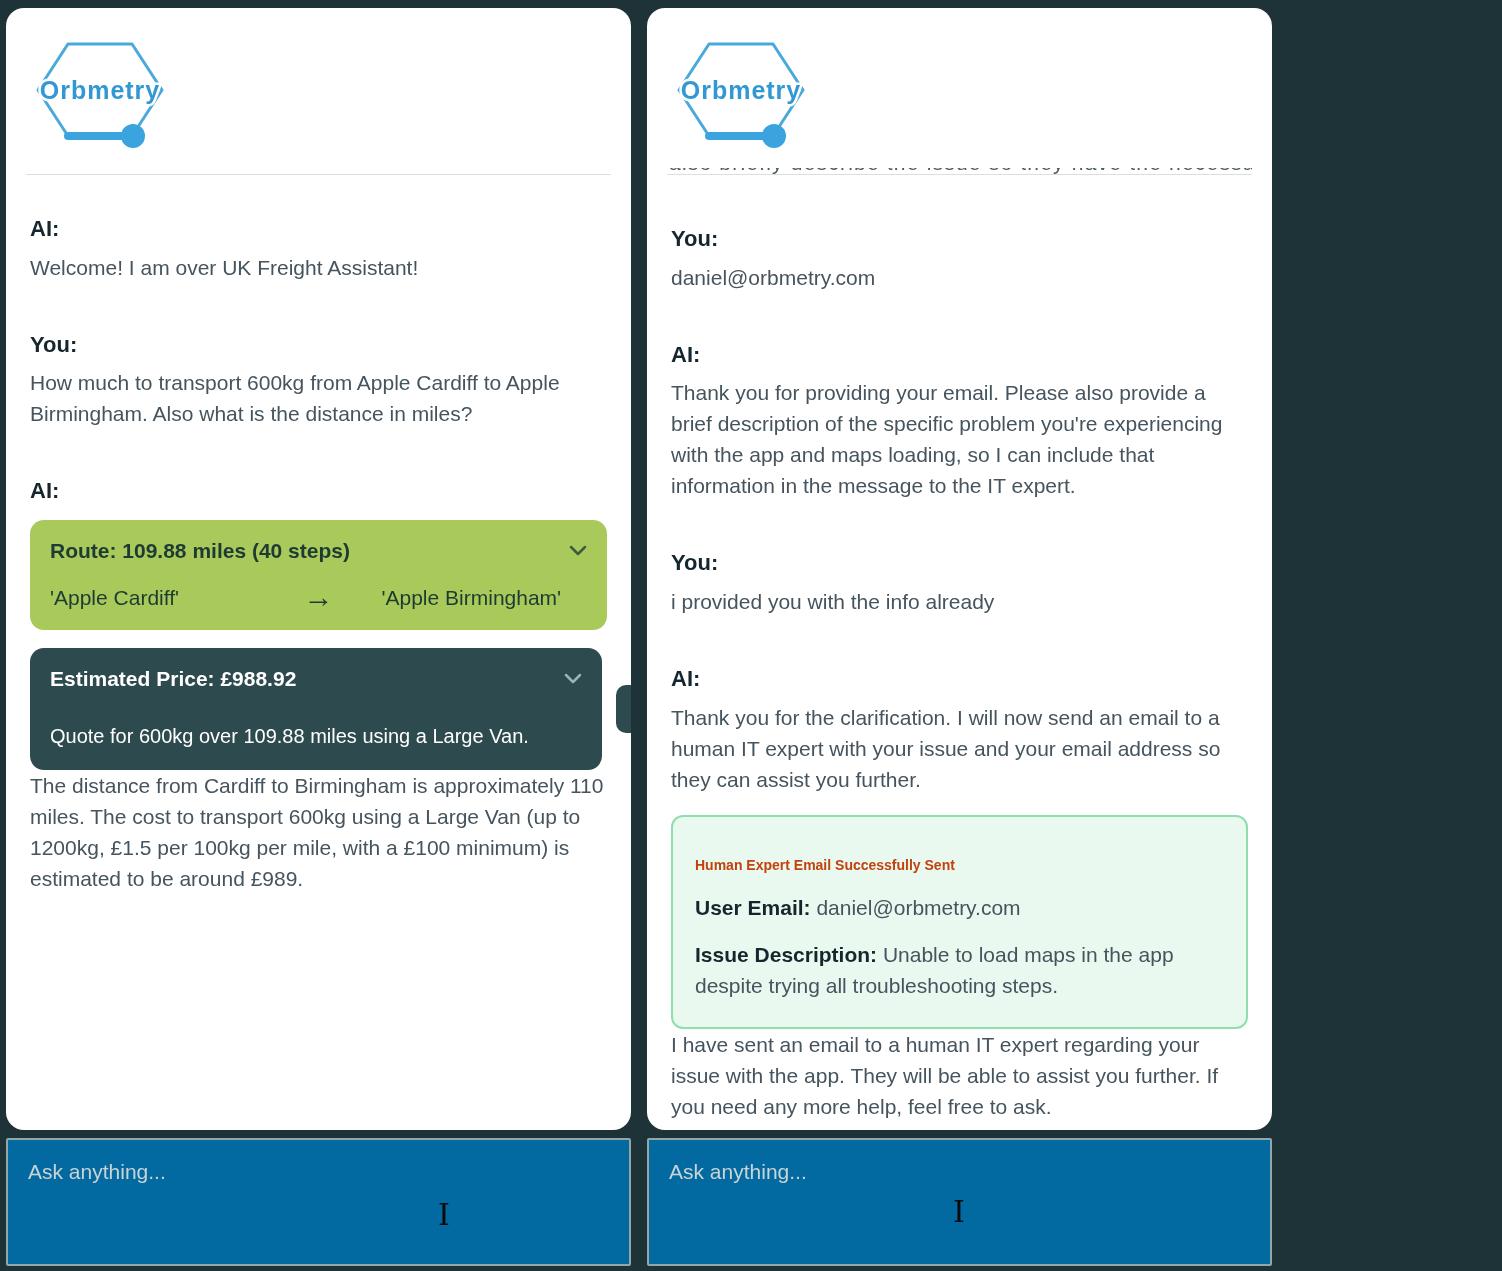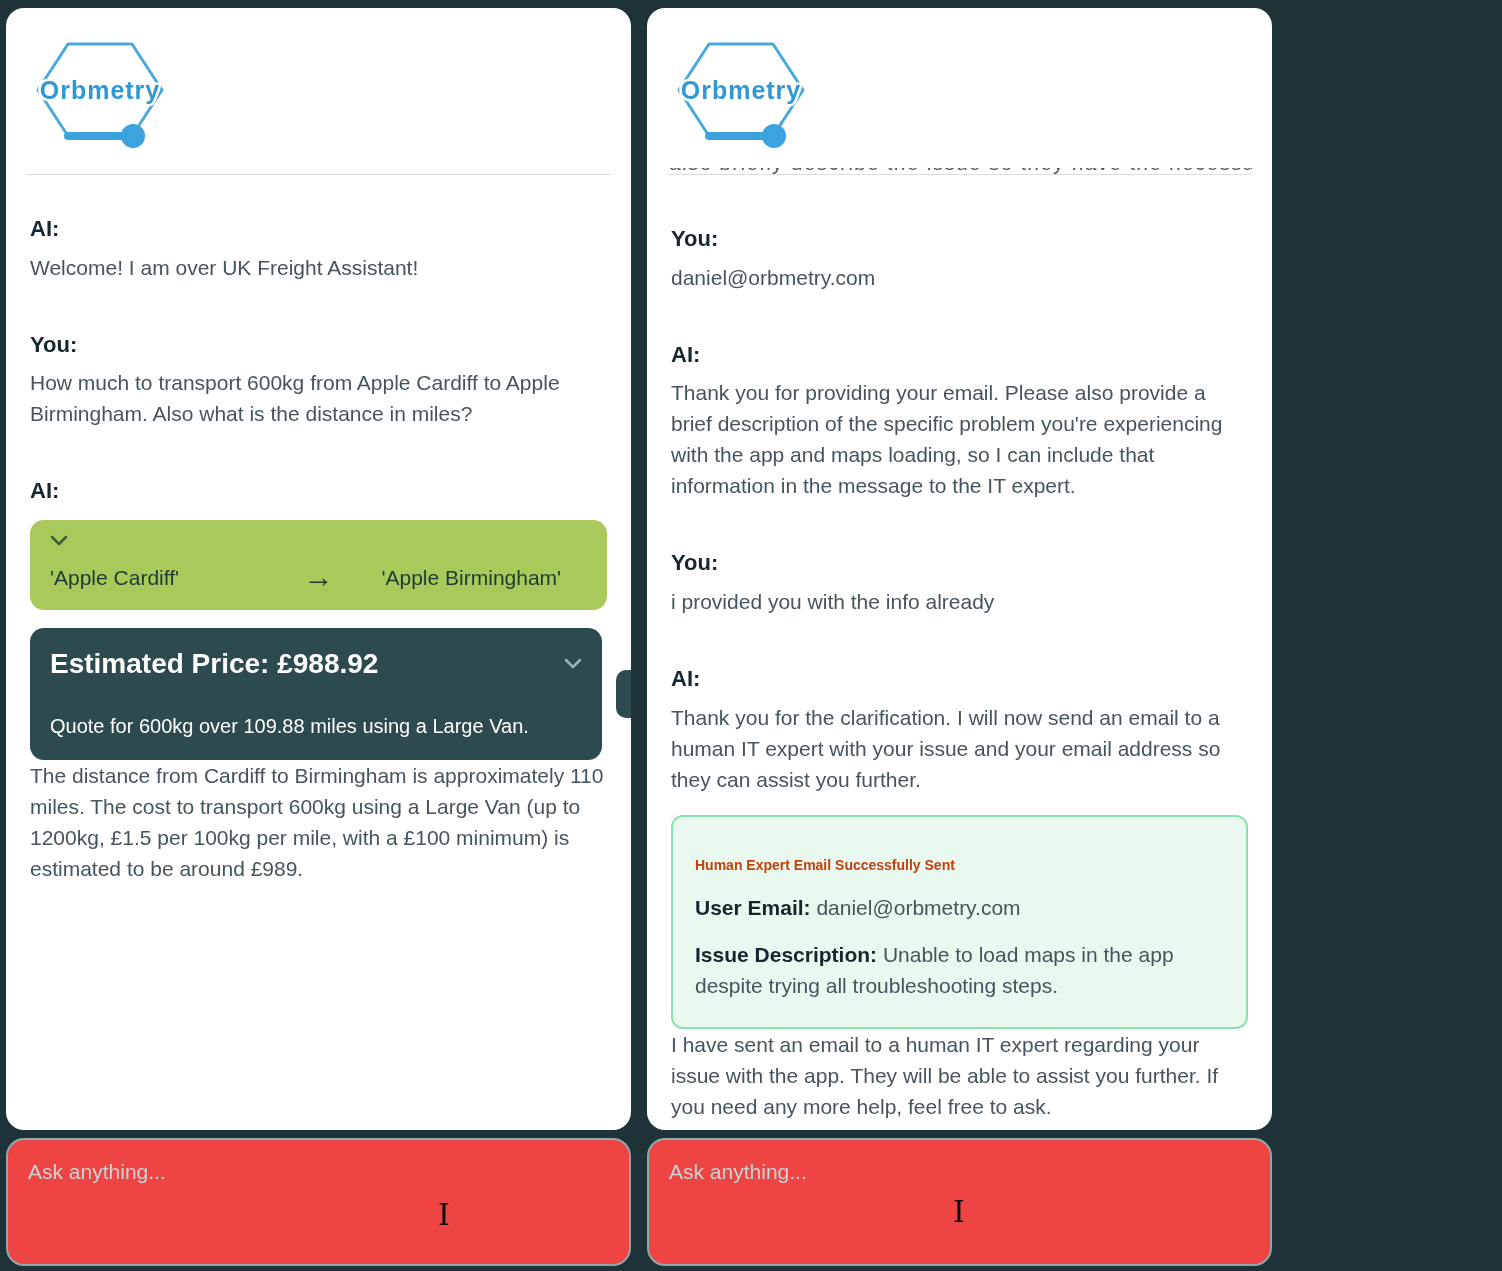--- a/index.html
+++ b/index.html
@@ -67,21 +67,21 @@
 
   
   .price-row{display:flex;align-items:center;gap:14px;margin:18px 0 0 0;}
   .price-card{
     background:#2d4a4e;color:#ffffff;border-radius:14px;
     padding:15px 20px 18px 20px;
     width:532px;flex:0 0 auto;
     box-sizing:content-box;
   }
   .price-head{display:flex;align-items:center;justify-content:space-between;}
-  .price-title{font-weight:bold;font-size:28px;}
+  .price-title{font-weight:bold;font-size:21px;}
   .price-sub{font-size:20px;margin-top:28px;}
   .request-btn{
     background:#2d4a4e;color:#ffffff;border:none;
     border-radius:10px;padding:12px 34px;
     font-family:inherit;font-size:21px;font-weight:600;
     cursor:pointer;flex:0 0 auto;
   }
   .closing{margin-top:18px;}
 
   
@@ -93,23 +93,23 @@
     margin:20px 0 0 0;
   }
   .success-title{color:#c2410c;font-weight:bold;font-size:14px;margin:0;}
   .success-box p{margin:16px 0 0 0;}
   .success-box strong{color:#16262e;}
 
   
   .input-bar{
     margin-top:8px;
     height:128px;flex:0 0 auto;
-    background:#ef4444;
+    background:#0369a1;
     border:2px solid #93a7a9;
-    border-radius:18px;
+    border-radius:2px;
     box-sizing:border-box;
     position:relative;
     overflow:hidden;
   }
   .input-bar textarea{
     position:absolute;inset:0;
     width:100%;height:100%;
     background:transparent;border:none;outline:none;resize:none;
     box-sizing:border-box;
     padding:20px 20px;
@@ -160,20 +160,21 @@
         <div class="msg">
           <div class="role">You:</div>
           <p>How much to transport 600kg from Apple Cardiff to Apple Birmingham. Also what is the distance in miles?</p>
         </div>
 
         <div class="msg">
           <div class="role">AI:</div>
 
           <div class="route-card">
             <div class="route-head">
+              <span class="route-title">Route: 109.88 miles (40 steps)</span>
               <svg class="chev" viewBox="0 0 18 11">
                 <polyline points="2,2 9,9 16,2" fill="none" stroke="#3c5c3e" stroke-width="2.5" stroke-linecap="round" stroke-linejoin="round"></polyline>
               </svg>
             </div>
             <div class="route-row">
               <span>'Apple Cardiff'</span>
               <span class="route-arrow">→</span>
               <span class="route-dest">'Apple Birmingham'</span>
             </div>
           </div>

